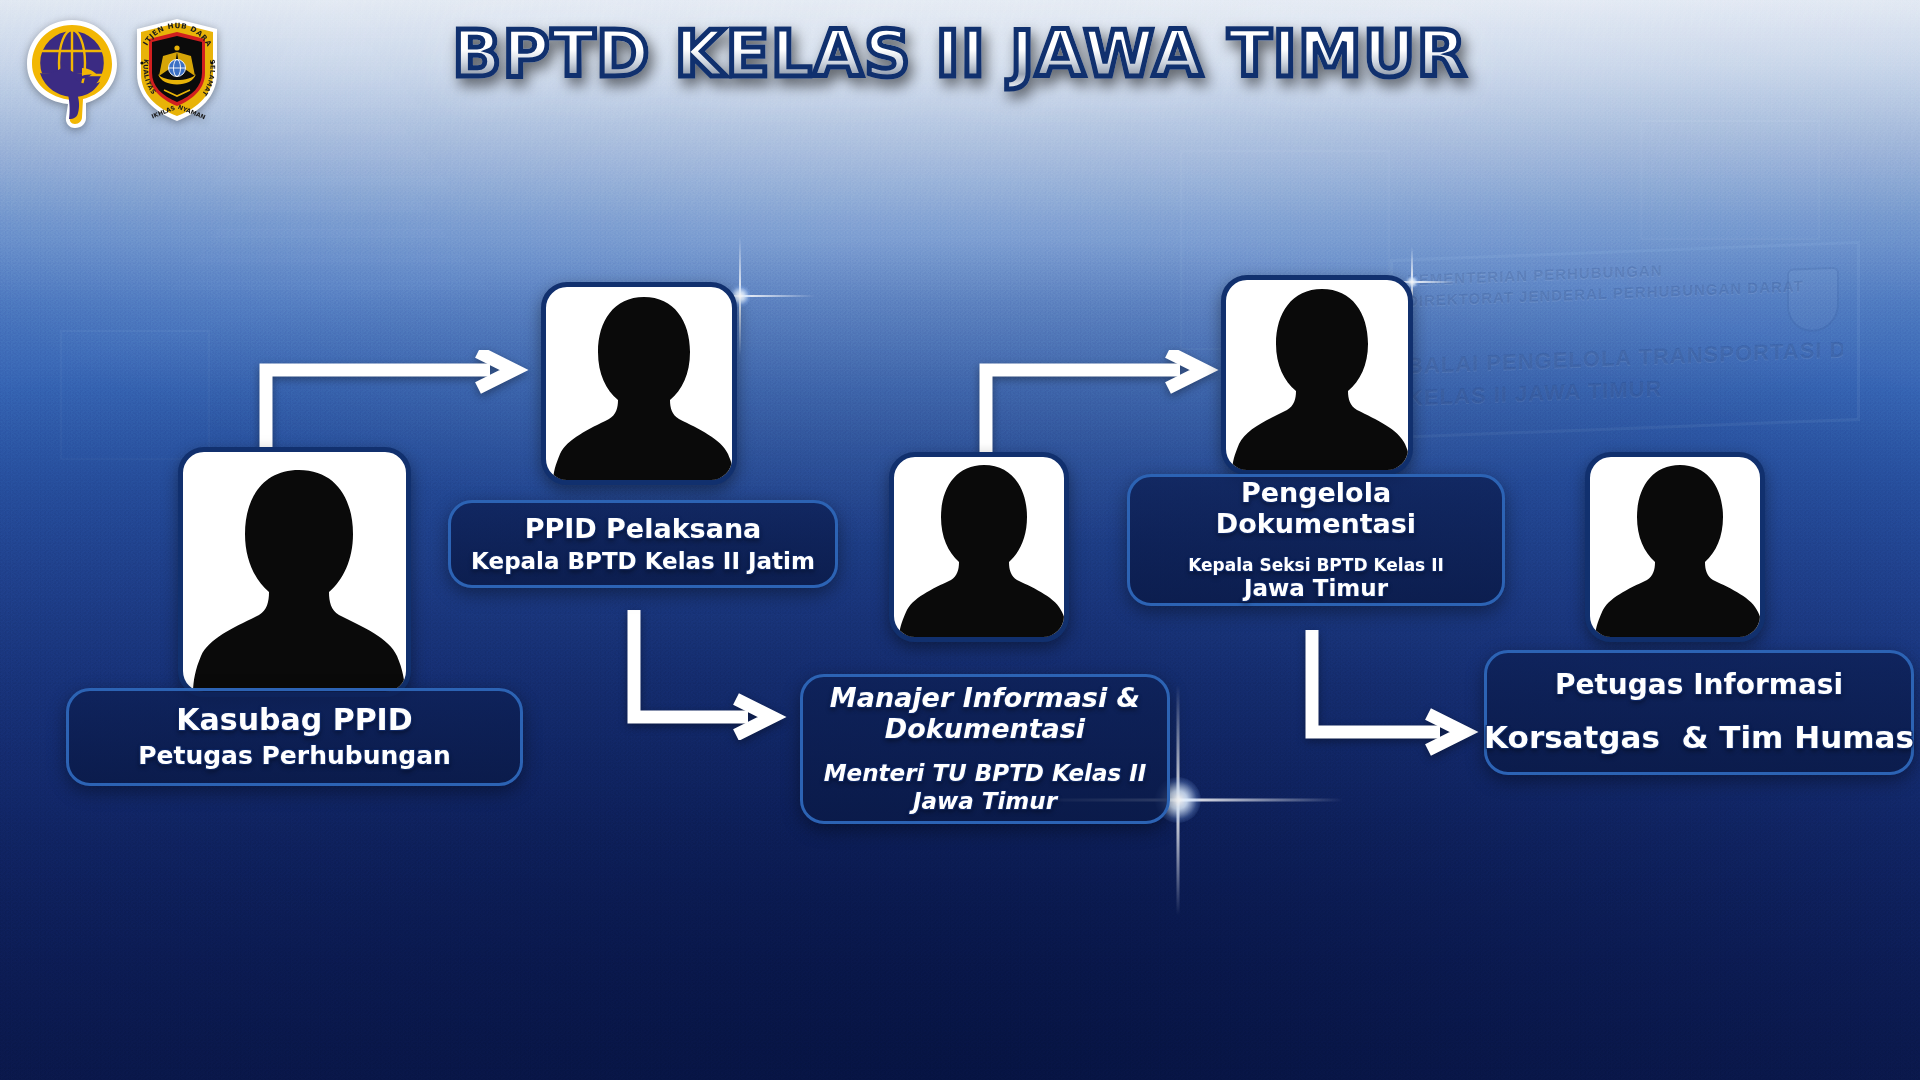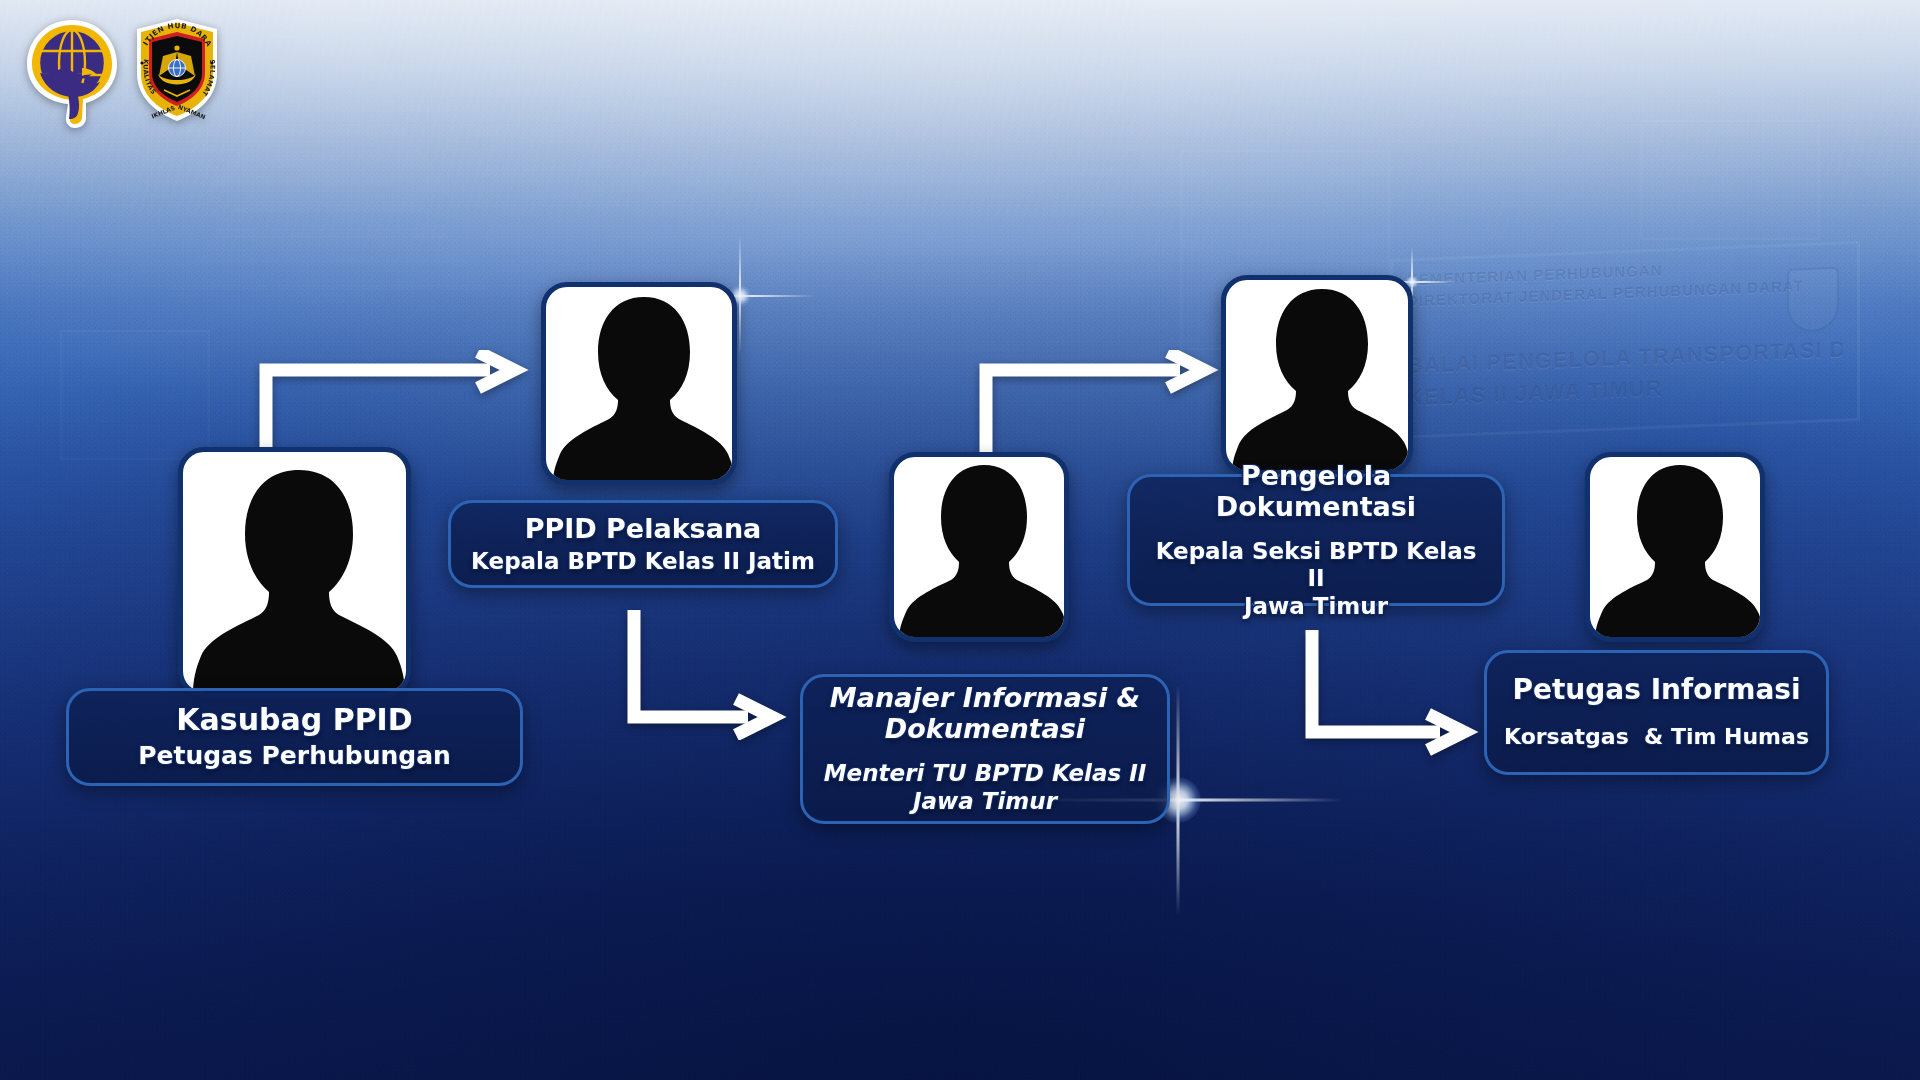--- a/index.html
+++ b/index.html
@@ -333,20 +333,21 @@
 
         <circle cx="43" cy="30" r="2.6" fill="#E8B308"></circle>
         <path d="M30 72 L43 78 L56 72" stroke="#E8B308" stroke-width="1.6" fill="none"></path>
         <circle cx="8" cy="45" r="1.6" fill="#0B0B0B"></circle>
         <circle cx="78" cy="45" r="1.6" fill="#0B0B0B"></circle>
       </svg>
     </div>
   </div>
 
   <div class="title">
+    <div class="line">BPTD KELAS II JAWA TIMUR</div>
   </div>
 
   <svg class="conn" style="left:252px; top:350px;" width="290" height="110" viewBox="0 0 290 110">
     <path d="M14 108 L14 20 L238 20" stroke="#ffffff" stroke-width="13" fill="none" stroke-linecap="butt"></path>
     <path d="M226 2 L262 20 L226 38" stroke="#ffffff" stroke-width="13" fill="none" stroke-linecap="butt" stroke-linejoin="miter"></path>
   </svg>
 
   <svg class="conn" style="left:620px; top:610px;" width="180" height="130" viewBox="0 0 180 130">
     <path d="M14 0 L14 107 L128 107" stroke="#ffffff" stroke-width="13" fill="none" stroke-linecap="butt"></path>
     <path d="M116 89 L152 107 L116 125" stroke="#ffffff" stroke-width="13" fill="none" stroke-linecap="butt" stroke-linejoin="miter"></path>
@@ -401,30 +402,30 @@
   </div>
 
   <div class="node">
     <div class="photo" style="left:1221px; top:275px; width:192px; height:200px;">
       <svg class="sil" viewBox="0 0 192 200" width="192" height="200" preserveAspectRatio="xMidYMax meet" aria-hidden="true">
         <path d="M96 19 C126 19 142 43 142 74 C142 95 134 111 122 121 C122 129 124 136 131 140 C151 150 172 159 179 174 C184 186 186 194 186 202 L6 202 C6 194 8 186 13 174 C20 159 41 150 61 140 C68 136 70 129 70 121 C58 111 50 95 50 74 C50 43 66 19 96 19 Z" fill="#0a0a0a"></path>
       </svg>
     </div>
     <div class="label" style="left:1127px; top:474px; width:378px; height:132px;">
       <div class="t1" style="font-size:27px;">Pengelola Dokumentasi</div>
-      <div class="t2" style="font-size:23px; margin-top:16px;">Kepala Seksi BPTD Kelas II</div>
+      <div class="t2" style="font-size:17px; margin-top:16px;">Kepala Seksi BPTD Kelas II</div>
       <div class="t2" style="font-size:23px;">Jawa Timur</div>
     </div>
   </div>
 
   <div class="node">
     <div class="photo" style="left:1585px; top:452px; width:180px; height:190px;">
       <svg class="sil" viewBox="0 0 180 190" width="180" height="190" preserveAspectRatio="xMidYMax meet" aria-hidden="true">
         <path d="M90 18 C118 18 133 41 133 70 C133 90 126 105 115 115 C115 123 117 129 123 133 C142 142 162 151 168 165 C173 176 175 184 175 192 L5 192 C5 184 7 176 12 165 C18 151 38 142 57 133 C63 129 65 123 65 115 C54 105 47 90 47 70 C47 41 62 18 90 18 Z" fill="#0a0a0a"></path>
       </svg>
     </div>
-    <div class="label" style="left:1484px; top:650px; width:345px; height:125px;">
+    <div class="label" style="left:1484px; top:650px; width:430px; height:125px;">
       <div class="t1" style="font-size:28px;">Petugas Informasi</div>
-      <div class="t2" style="font-size:22px; margin-top:18px; white-space:pre;">Korsatgas  &amp; Tim Humas</div>
+      <div class="t2" style="font-size:31px; margin-top:18px; white-space:pre;">Korsatgas  &amp; Tim Humas</div>
     </div>
   </div>
 
 </div>
 
 </body></html>

